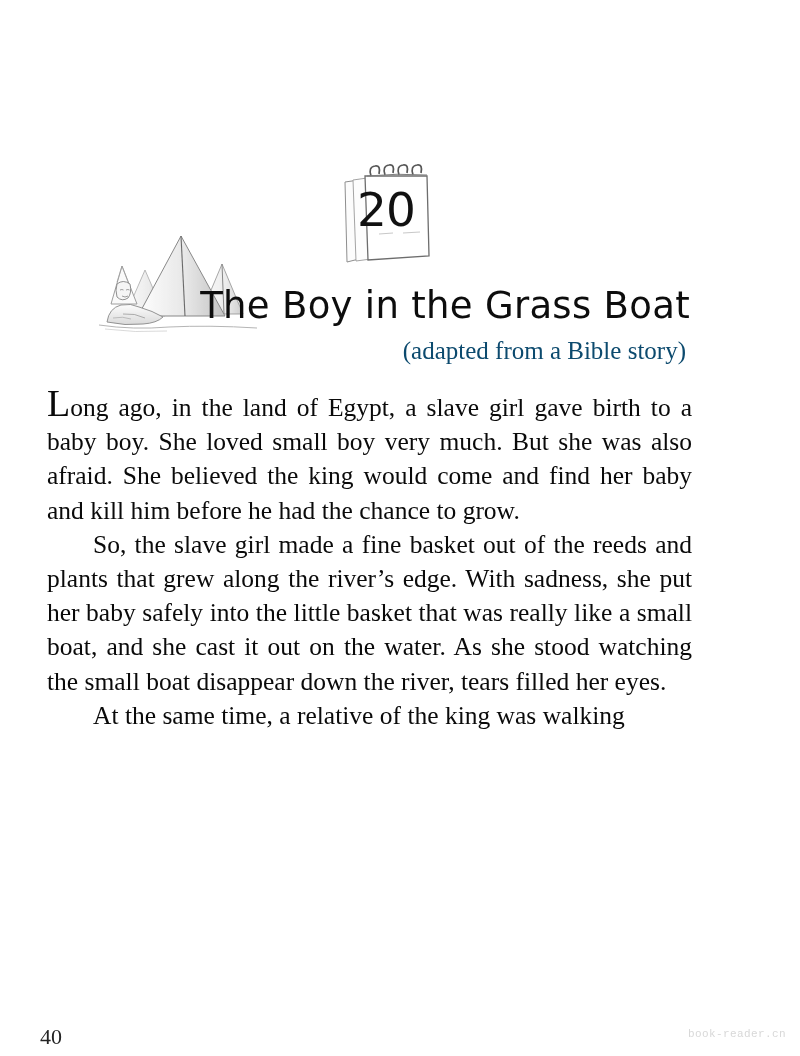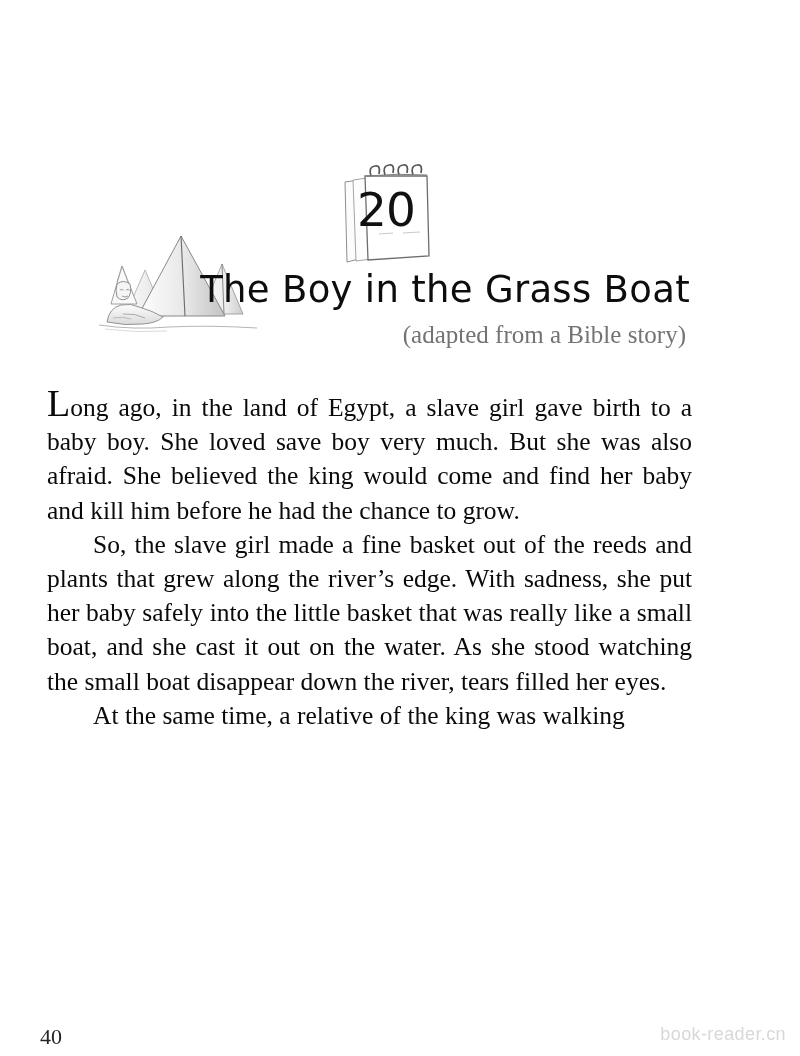--- a/index.html
+++ b/index.html
@@ -55,41 +55,41 @@
     line-height: 47px;
     font-weight: 400;
     color: #111111;
     letter-spacing: -1px;
   }
 
   
   .title-block {
     position: absolute;
     left: 48px;
-    top: 268px;
+    top: 284px;
     width: 642px;
   }
   .chapter-title {
     margin: 0;
     text-align: right;
     font-family: "DejaVu Sans", sans-serif;
     font-weight: 400;
     font-size: 37px;
     line-height: 44px;
     letter-spacing: 0.3px;
     color: #0d0d0d;
     white-space: nowrap;
   }
   .chapter-subtitle {
     margin: 8px 0 0 0;
     text-align: right;
     font-family: "Liberation Serif", serif;
     font-size: 25px;
     line-height: 30px;
-    color: #737373;
+    color: #0c4a6e;
     padding-right: 4px;
   }
 
   
   .body-block {
     position: absolute;
     left: 47px;
     top: 386px;
     width: 645px;
   }
@@ -119,22 +119,22 @@
     top: 1022px;
     font-family: "Liberation Serif", serif;
     font-size: 22px;
     line-height: 30px;
     color: #242424;
   }
   .watermark {
     position: absolute;
     right: 14px;
     top: 1026px;
-    font-family: Liberation Sans, sans-serif;
-    font-size: 18px;
+    font-family: Liberation Mono, monospace;
+    font-size: 11px;
     line-height: 16px;
     color: #d8d8d8;
     letter-spacing: 0.4px;
   }
 </style>
 </head>
 <body>
 
 <div class="page">
 
@@ -203,21 +203,21 @@
 
     <div class="calendar-number">20</div>
   </div>
 
   <div class="title-block">
     <h1 class="chapter-title">The Boy in the Grass Boat</h1>
     <div class="chapter-subtitle">(adapted from a Bible story)</div>
   </div>
 
   <div class="body-block">
-    <p class="para first">Long ago, in the land of Egypt, a slave girl gave birth to a baby boy. She loved save boy very much. But she was also afraid. She believed the king would come and find her baby and kill him before he had the chance to grow.</p>
+    <p class="para first">Long ago, in the land of Egypt, a slave girl gave birth to a baby boy. She loved small boy very much. But she was also afraid. She believed the king would come and find her baby and kill him before he had the chance to grow.</p>
     <p class="para">So, the slave girl made a fine basket out of the reeds and plants that grew along the river’s edge. With sadness, she put her baby safely into the little basket that was really like a small boat, and she cast it out on the water. As she stood watching the small boat disappear down the river, tears filled her eyes.</p>
     <p class="para">At the same time, a relative of the king was walking</p>
   </div>
 
   <div class="page-number">40</div>
 
   <div class="watermark">book-reader.cn</div>
 
 </div>
 

